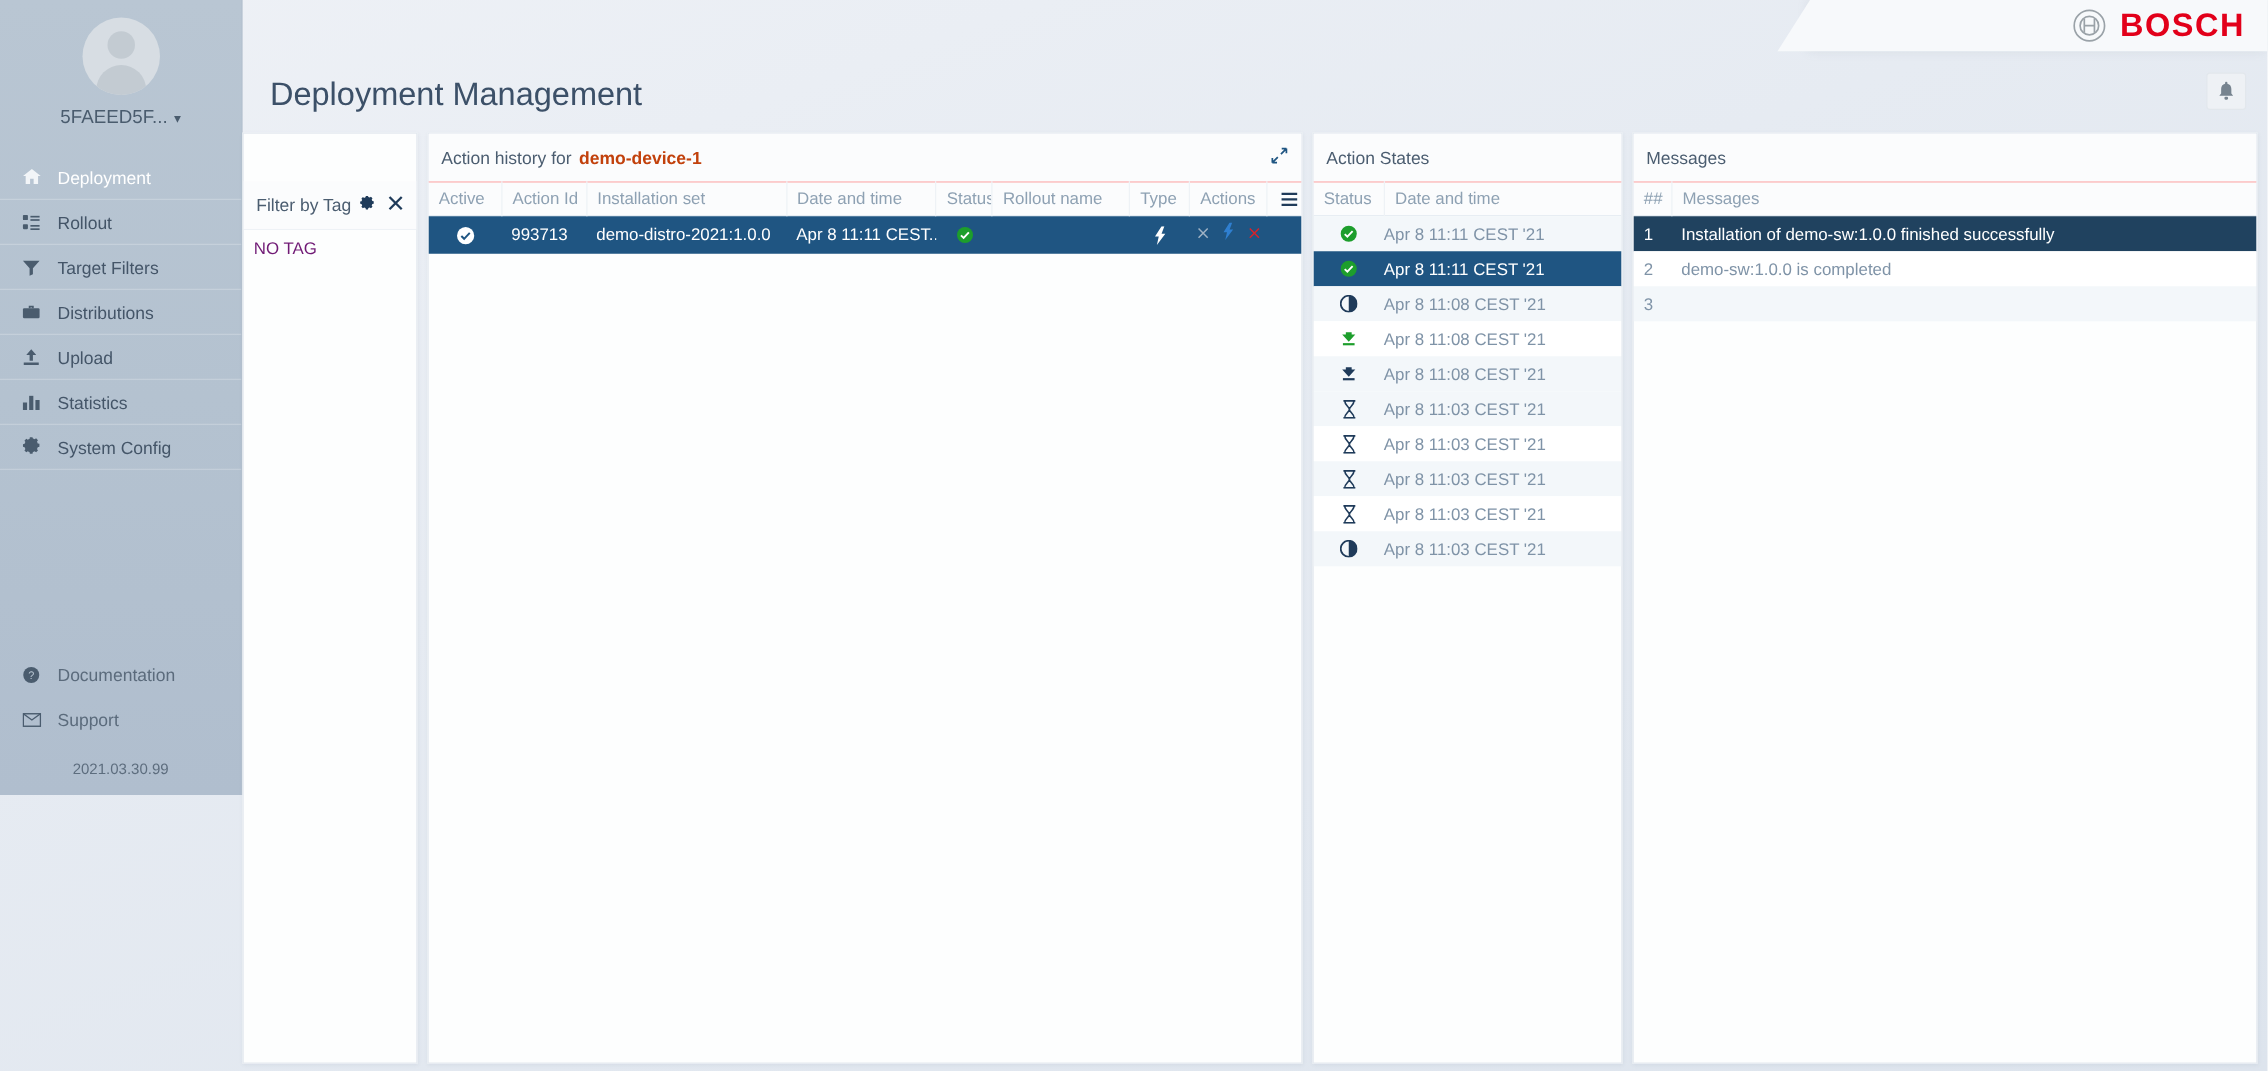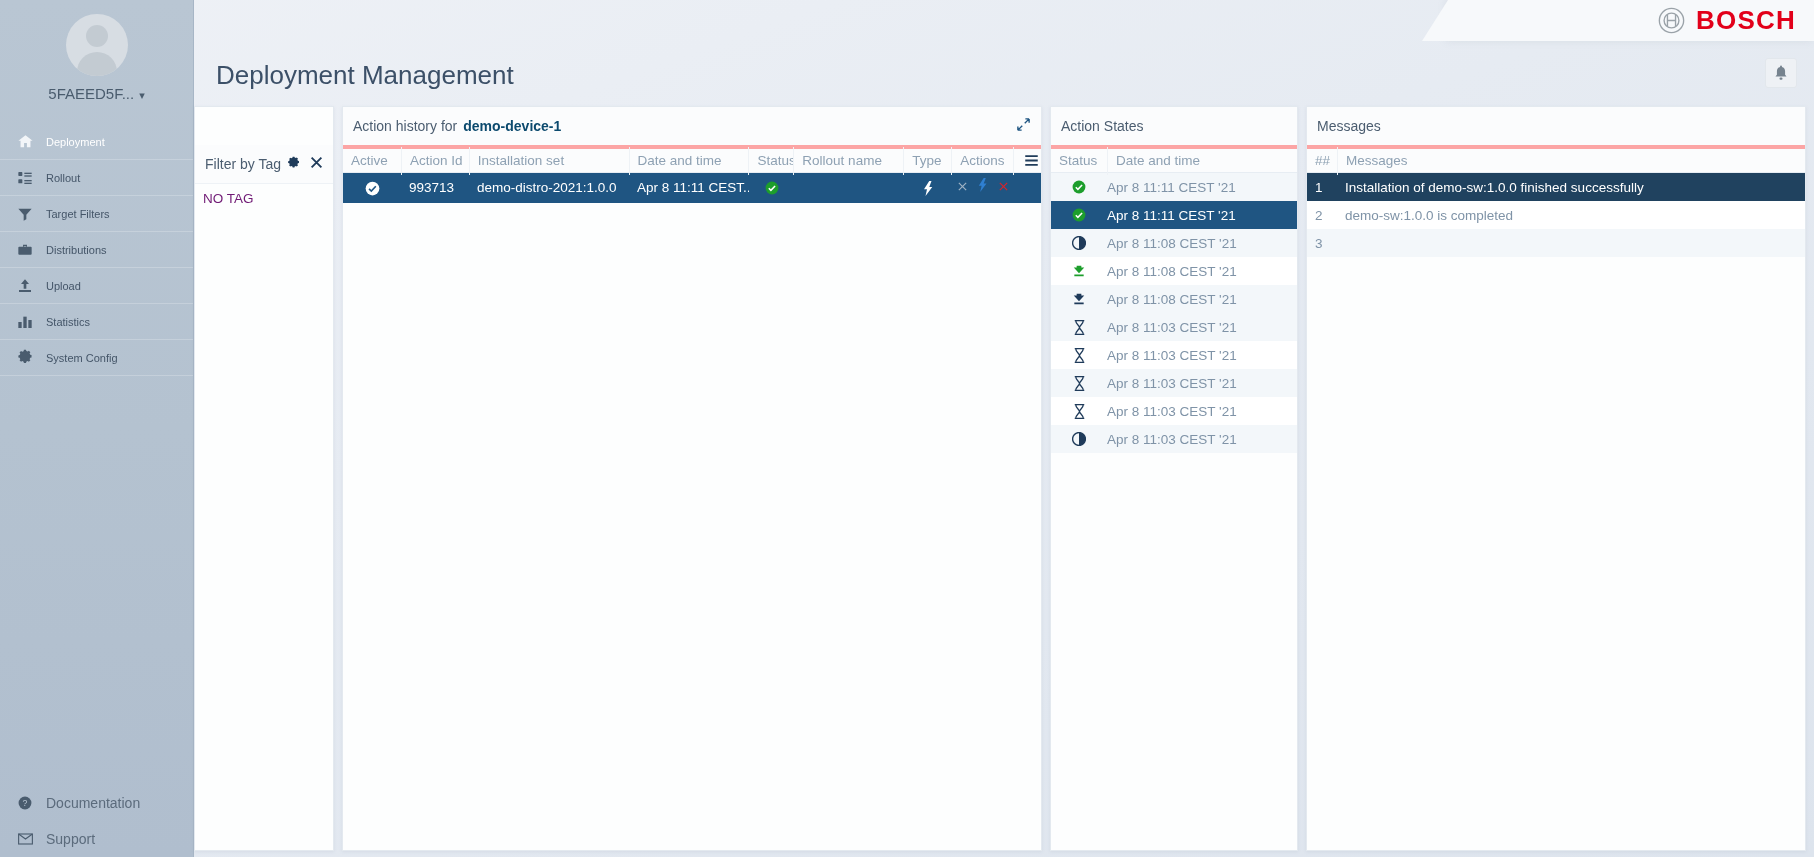--- a/index.html
+++ b/index.html
@@ -9,21 +9,21 @@
     overflow: hidden;
   }
   body {
     background: linear-gradient(160deg,#eef1f6 0%,#e6ebf2 40%,#dde4ed 100%);
     position: relative;
   }
 
   
   #sidebar {
     position: absolute; left: 0; top: 0;
-    width: 194px; height: 857px;
+    width: 194px; height: 636px;
     background: linear-gradient(180deg,#b9c6d3 0%,#b4c2d0 50%,#b0bece 100%);
     border-right: 1px solid #a7b6c6;
   }
   #avatar-wrap { padding-top: 14px; text-align: center; }
   .avatar {
     width: 62px; height: 62px; border-radius: 50%;
     background: #d7dde3; margin: 0 auto;
     position: relative; overflow: hidden;
   }
   .avatar:before {
@@ -38,21 +38,21 @@
   }
   #user-row {
     margin-top: 9px; text-align: center;
     color: #4a5c6e; font-size: 15px;
   }
   #user-row .caret { font-size: 11px; margin-left: 5px; color:#4a5c6e; }
 
   #nav { margin-top: 22px; }
   .nav-item {
     height: 36px; display: flex; align-items: center;
-    padding-left: 12px; color: #445568; font-size: 11px;
+    padding-left: 12px; color: #445568; font-size: 14px;
     border-bottom: 1px solid rgba(255,255,255,0.22);
   }
   .nav-item.active { color: #ffffff; }
   .nav-ico {
     width: 26px; display: flex; align-items: center; justify-content: center;
     margin-right: 8px; color: #4a5c6e;
   }
   .nav-item.active .nav-ico { color: #f2f5f8; }
   .nav-ico svg { display:block; }
 
@@ -106,26 +106,26 @@
     background: #fdfefe;
     border: 1px solid #e3e9ef;
     box-shadow: 0 1px 3px rgba(120,140,160,.13);
   }
   .panel-head {
     height: 38px; display: flex; align-items: center;
     padding: 0 10px; font-size: 14px; color: #4b5d70;
     background: #fbfcfd;
     position: relative;
   }
-  .panel-head .title-strong { font-weight: bold; color:#0c4a6e; margin-left:6px; }
+  .panel-head .title-strong { font-weight: bold; color:#c2410c; margin-left:6px; }
 
   .th-row {
     display: flex; height: 28px; align-items: center;
     font-size: 13.5px; color: #8ea1b3;
-    border-top: 4px solid #fca5a5;
+    border-top: 1px solid #fca5a5;
     border-bottom: 1px solid #e7edf3;
     background: #fbfcfd;
   }
   .th {
     padding-left: 8px; height: 28px; line-height: 28px;
     border-left: 1px solid #eef2f6; overflow: hidden; white-space: nowrap;
   }
   .th:first-child { border-left: none; }
 
   
@@ -285,20 +285,21 @@
     </div>
     <div class="bottom-item">
       <span class="nav-ico">
         <svg width="15" height="12" viewBox="0 0 24 18" fill="none" stroke="currentColor" stroke-width="1.8">
             <rect x="1" y="1" width="22" height="16"></rect>
             <path d="M1 1l11 8 11-8"></path>
           </svg>
       </span>
       <span>Support</span>
     </div>
+    <div id="version">2021.03.30.99</div>
   </div>
 </div>
 
 <div id="logo-bar">
   <svg class="bosch-mark" viewBox="0 0 40 40">
     <circle cx="20" cy="20" r="18" fill="none" stroke="#9aa2a8" stroke-width="2"></circle>
     <circle cx="20" cy="20" r="11" fill="none" stroke="#9aa2a8" stroke-width="2"></circle>
     <path d="M14 12v16M26 12v16M14 20h12" stroke="#9aa2a8" stroke-width="2" fill="none"></path>
   </svg>
   <span class="bosch-word">BOSCH</span>

